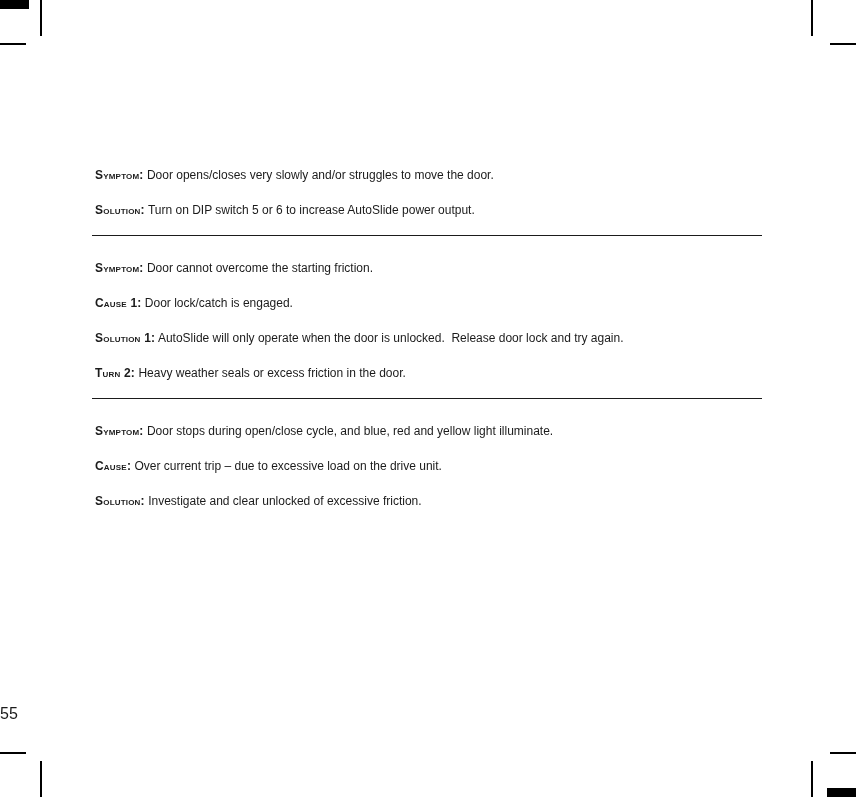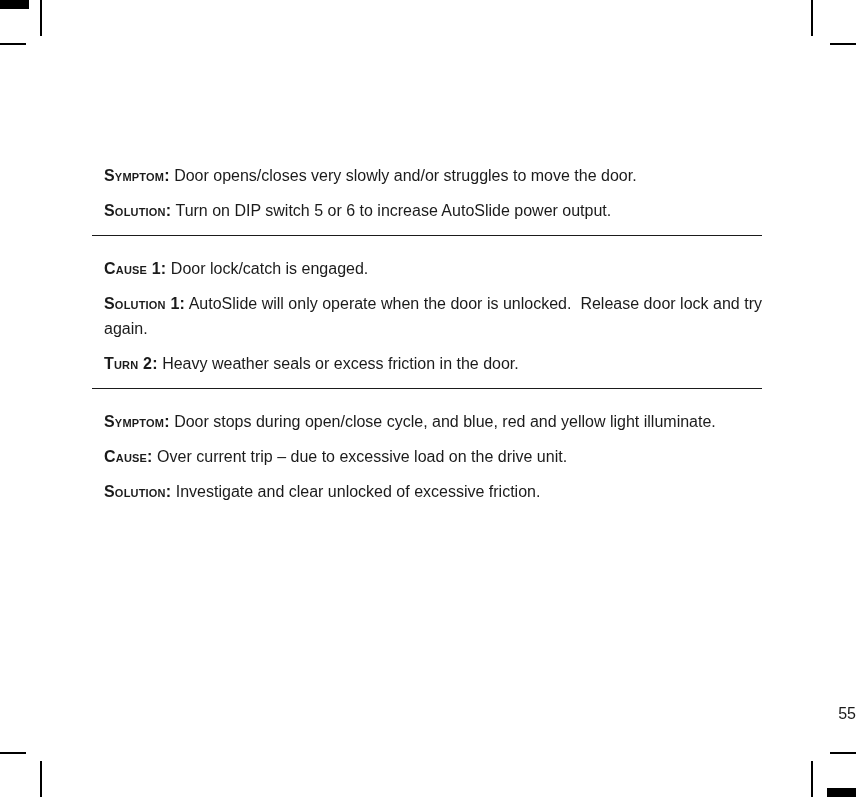--- a/index.html
+++ b/index.html
@@ -27,22 +27,22 @@
   .h-right-bottom { right: 0; top: 752px; width: 26px; height: 2px; }
 
   .content {
     position: absolute;
     left: 92px;
     top: 163px;
     width: 670px;
   }
 
   p.entry {
-    margin: 0 0 10px 12px;
-    font-size: 16px;
+    margin: 0 0 10px 3px;
+    font-size: 12px;
     line-height: 25px;
     text-align: justify;
   }
   .label {
     font-weight: bold;
     font-variant: small-caps;
     letter-spacing: 0.2px;
   }
   .text { white-space: pre-wrap; }
 
@@ -50,21 +50,21 @@
     height: 2px;
     border-bottom: 1.6px solid #1b1b1b;
     margin: 3px 0 20px 0;
   }
 
   .page-number {
     position: absolute;
     left: 0;
     top: 705px;
     width: 856px;
-    text-align: right;
+    text-align: left;
     font-size: 16px;
   }
 </style>
 </head>
 <body>
 
 <div class="mark tl-block"></div>
 <div class="mark br-block"></div>
 <div class="mark v-top-left"></div>
 <div class="mark v-top-right"></div>
@@ -81,20 +81,24 @@
     <strong class="label">Symptom:</strong>
     <span class="text">Door opens/closes very slowly and/or struggles to move the door.</span>
   </p>
   <p class="entry">
     <strong class="label">Solution:</strong>
     <span class="text">Turn on DIP switch 5 or 6 to increase AutoSlide power output.</span>
   </p>
 
   <div class="divider"></div>
 
+  <p class="entry">
+    <strong class="label">Symptom:</strong>
+    <span class="text">Door cannot overcome the starting friction.</span>
+  </p>
   <p class="entry">
     <strong class="label">Cause 1:</strong>
     <span class="text">Door lock/catch is engaged.</span>
   </p>
   <p class="entry">
     <strong class="label">Solution 1:</strong>
     <span class="text">AutoSlide will only operate when the door is unlocked.  Release door lock and try again.</span>
   </p>
   <p class="entry">
     <strong class="label">Turn 2:</strong>

